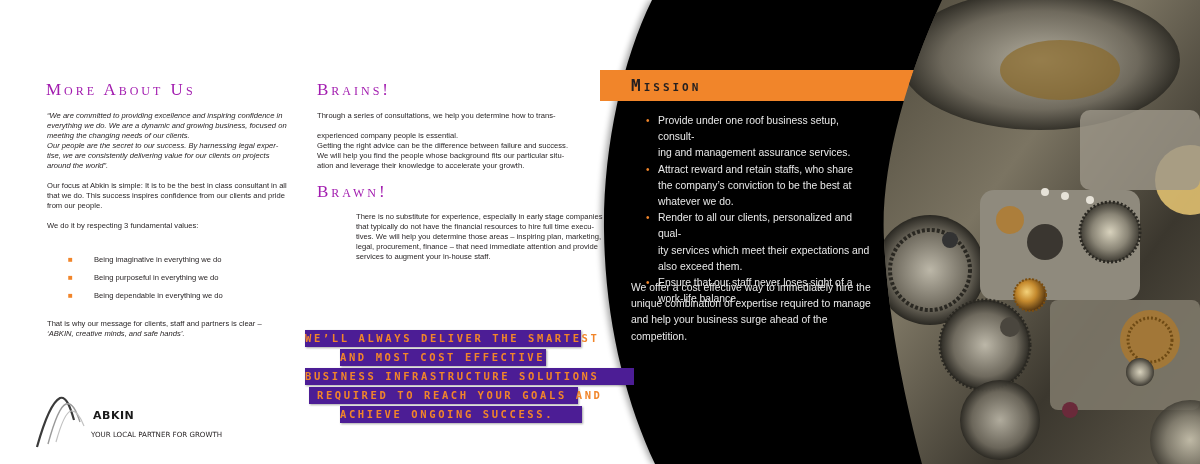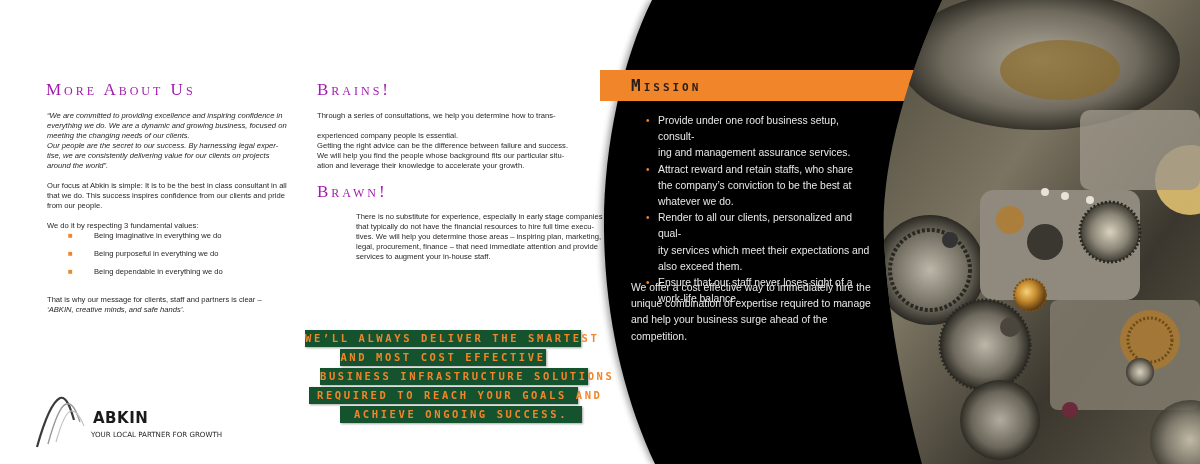--- a/index.html
+++ b/index.html
@@ -24,29 +24,28 @@
     .body-text p { margin-bottom: 10px; }
     .body-text .italic { font-style: italic; }
 
     ul.values { list-style: none; margin: 0 0 10px 0; }
     ul.values li { position: relative; padding-left: 47px; height: 18px; line-height: 10px; }
     ul.values li .bullet { position: absolute; left: 21px; top: 0; color: #f1852a; font-size: 8px; }
 
     
     .quote-strip {
       position: absolute;
-      background: #14532d;
+      background: #4c1d95;
       color: #f1852a;
       font-family: "DejaVu Sans Mono", "Liberation Mono", monospace;
       font-weight: bold;
       font-size: 10.5px;
       letter-spacing: 2.6px;
       line-height: 17px;
       height: 17px;
-      text-align: center;
       white-space: nowrap;
       box-shadow: 1px 1px 2px rgba(0,0,0,0.35);
     }
 
     
     .panel-svg { position: absolute; left: 0; top: 0; width: 1200px; height: 464px; }
 
     .mission-bar-label {
       position: absolute;
       left: 631px; top: 76px;
@@ -76,21 +75,21 @@
       font-size: 10.4px;
       line-height: 16.2px;
       color: #e8e8e8;
     }
 
     
     .logo { position: absolute; left: 34px; top: 392px; width: 190px; height: 60px; }
     .logo-word {
       position: absolute; left: 59px; top: 17px;
       font-family: "DejaVu Sans", sans-serif;
-      font-size: 15px; font-weight: bold; letter-spacing: 0.5px;
+      font-size: 11px; font-weight: bold; letter-spacing: 0.5px;
       color: #1a1a1a;
     }
     .logo-tagline {
       position: absolute; left: 57px; top: 38px;
       font-family: "DejaVu Sans", sans-serif;
       font-size: 7.1px; color: #231f20; white-space: nowrap;
     }
   </style>
 </head>
 <body>
@@ -173,21 +172,21 @@
     <span>meeting the changing needs of our clients.</span><br>
     <span>Our people are the secret to our success. By harnessing legal exper-</span><br>
     <span>tise, we are consistently delivering value for our clients on projects</span><br>
     <span>around the world”.</span>
   </p>
   <p>
     <span>Our focus at Abkin is simple: It is to be the best in class consultant in all</span><br>
     <span>that we do. This success inspires confidence from our clients and pride</span><br>
     <span>from our people.</span>
   </p>
-  <p style="margin-bottom:0;">We do it by respecting 3 fundamental values:</p>
+  <p style="margin-bottom:24px;">We do it by respecting 3 fundamental values:</p>
   <ul class="values">
     <li><span class="bullet">■</span><span>Being imaginative in everything we do</span></li>
     <li><span class="bullet">■</span><span>Being purposeful in everything we do</span></li>
     <li><span class="bullet">■</span><span>Being dependable in everything we do</span></li>
   </ul>
   <p>
     <span>That is why our message for clients, staff and partners is clear –</span><br>
     <span class="italic">‘ABKIN, creative minds, and safe hands’.</span>
   </p>
 </div>
@@ -206,21 +205,21 @@
 <div class="body-text" style="left:317px; top:212px; width:260px;margin-left:39px;">
   <span>There is no substitute for experience, especially in early stage companies</span><br>
   <span>that typically do not have the financial resources to hire full time execu-</span><br>
   <span>tives. We will help you determine those areas – inspiring plan, marketing,</span><br>
   <span>legal, procurement, finance – that need immediate attention and provide</span><br>
   <span>services to augment your in-house staff.</span>
 </div>
 
 <div class="quote-strip" style="left:305px; top:330px; width:276px; text-transform:uppercase;">We’ll always deliver the smartest</div>
 <div class="quote-strip" style="left:340px; top:349px; width:206px; text-transform:uppercase;">and most cost effective</div>
-<div class="quote-strip" style="left:320px; top:368px; width:268px; text-transform:uppercase;">business infrastructure solutions</div>
+<div class="quote-strip" style="left:305px; top:368px; width:329px; text-transform:uppercase;">business infrastructure solutions</div>
 <div class="quote-strip" style="left:309px; top:387px; width:269px; text-transform:uppercase;padding-left:8px;">required to reach your goals and</div>
 <div class="quote-strip" style="left:340px; top:406px; width:242px; text-transform:uppercase;">achieve ongoing success.</div>
 
 <div class="logo">
   <svg width="60" height="60" viewBox="0 0 60 60" style="position:absolute; left:0; top:0;">
     <path d="M3,55 C10,30 18,10 26,6 C32,4 36,14 40,28" fill="none" stroke="#3a3a3a" stroke-width="2.2"></path>
     <path d="M14,52 C20,30 26,14 32,12 C38,10 42,18 46,30" fill="none" stroke="#9a9a9a" stroke-width="1.4"></path>
     <path d="M22,50 C27,32 32,20 37,19 C42,18 46,24 50,34" fill="none" stroke="#c2c2c2" stroke-width="1.2"></path>
   </svg>
   <div class="logo-word">ABKIN</div>

